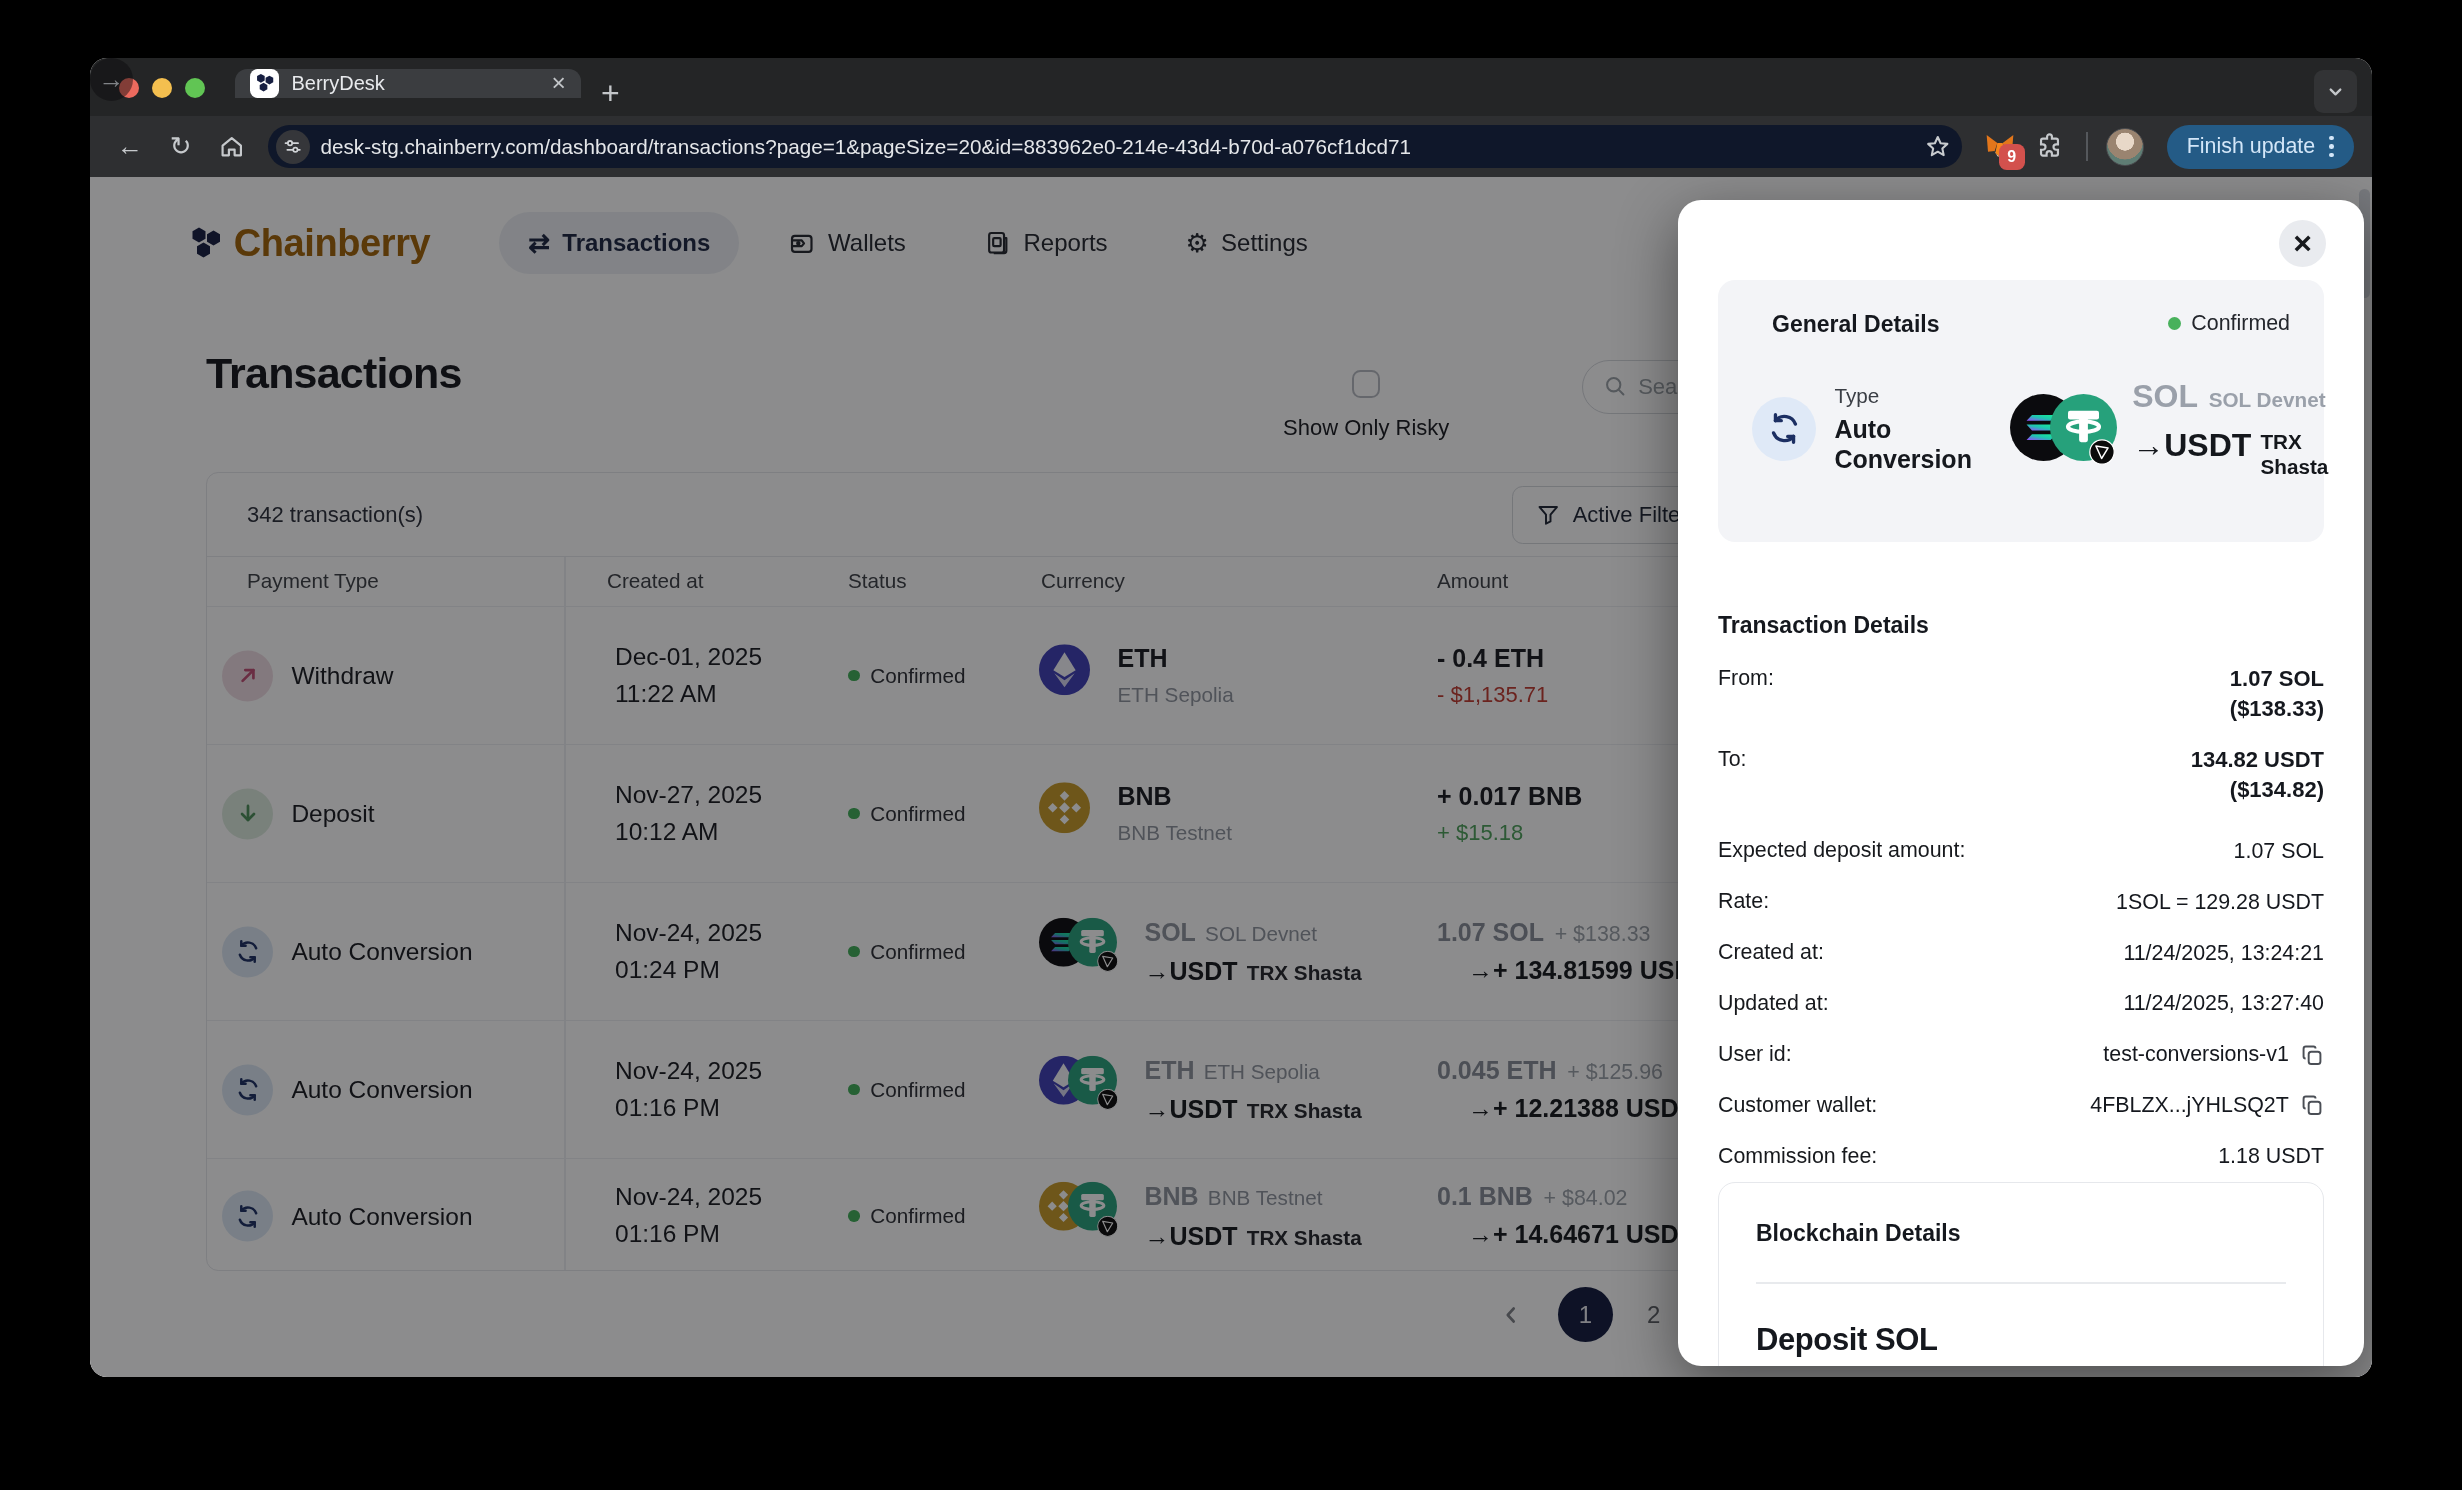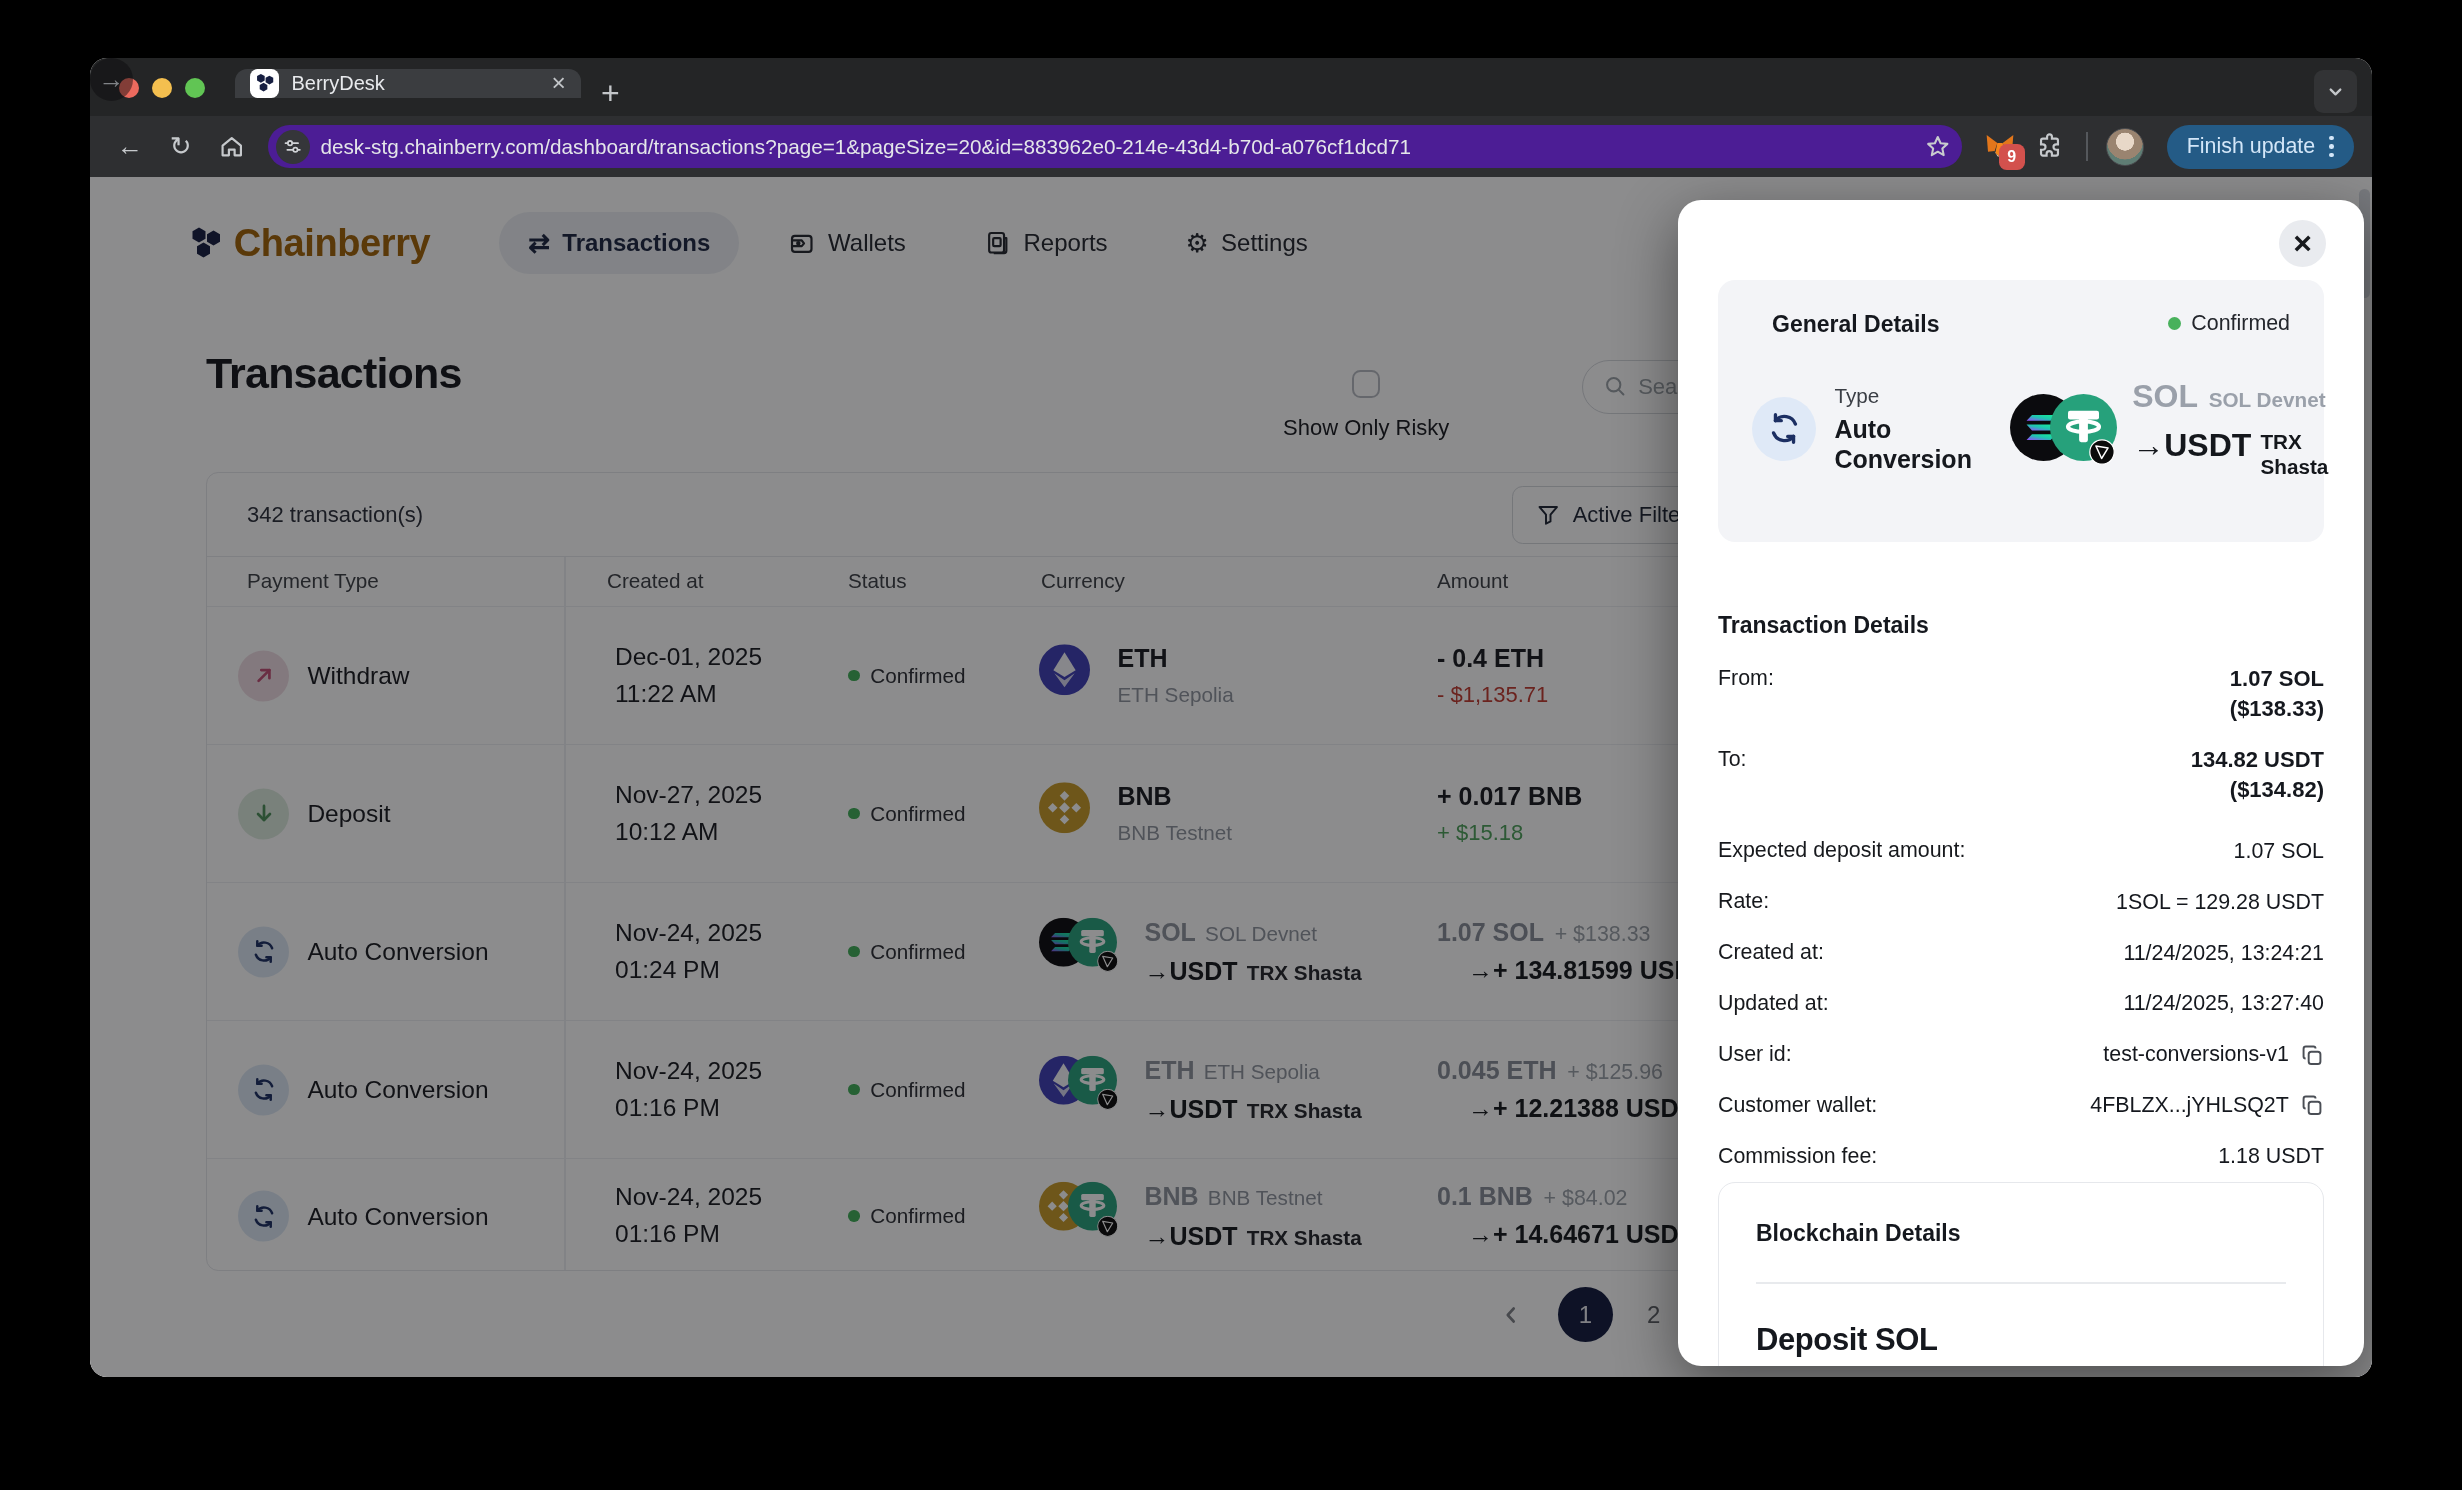--- a/index.html
+++ b/index.html
@@ -13,21 +13,21 @@
   .tab { position:absolute; left:145px; top:10.7px; width:346px; height:29px; background:#3b3d40; border-radius:12.2px 12.2px 0 0; display:flex; align-items:center; padding:0 15.3px; gap:12.2px; }
   .tab-fav { width:29px; height:29px; border-radius:7.7px; background:#fff; display:flex; align-items:center; justify-content:center; }
   .tab-title { color:#e8eaed; font-size:20px; flex:1; }
   .tab-close { color:#c3c6c9; font-size:24.5px; line-height:1; cursor:default; }
   .newtab { position:absolute; left:511px; top:17px; color:#c3c6c9; font-size:32px; font-weight:300; }
   .tabsearch { position:absolute; right:15.3px; top:12.2px; width:43px; height:43px; border-radius:9.2px; background:#323335; display:flex; align-items:center; justify-content:center; }
 
   .toolbar { height:61px; background:#2e2f31; display:flex; align-items:center; padding:0 18.4px; gap:7.7px; }
   .tbic { width:43px; height:43px; border-radius:50%; display:flex; align-items:center; justify-content:center; color:#c6c9cc; font-size:26px; }
   .tbic.dim { color:#808387; }
-  .urlbar { flex:1; height:43px; background:#4c1d95; border-radius:21.4px; display:flex; align-items:center; padding:0 10.7px 0 7.7px; gap:10.7px; margin:0 7.7px; }
+  .urlbar { flex:1; height:43px; background:#0f172a; border-radius:21.4px; display:flex; align-items:center; padding:0 10.7px 0 7.7px; gap:10.7px; margin:0 7.7px; }
   .tune { width:34px; height:34px; border-radius:50%; background:#35363a; display:flex; align-items:center; justify-content:center; }
   .url { flex:1; color:#e4e6e9; font-size:20.7px; white-space:nowrap; overflow:hidden; }
   .exts { display:flex; align-items:center; gap:12.2px; margin-left:4.6px; }
   .ext { position:relative; width:37px; height:37px; display:flex; align-items:center; justify-content:center; }
   .badge { position:absolute; right:-6.1px; bottom:-4.6px; min-width:26px; height:26px; border-radius:7.7px; background:#d3514d; color:#fff; font-size:16px; font-weight:700; display:flex; align-items:center; justify-content:center; padding:0 4.6px; }
   .divider-v { width:1.5px; height:29px; background:#55585c; margin:0 6.1px; }
   .avatar { width:38px; height:38px; border-radius:50%; background:radial-gradient(circle at 50% 35%, #e8d8c8 0 30%, #9a8470 31% 60%, #5f7d74 61%); border:0.8px solid #4a4c4f; }
   .updatebtn { height:44px; border-radius:22px; background:#245b86; color:#d3e6f8; font-size:21.4px; display:flex; align-items:center; gap:13.8px; padding:0 20px; margin-left:10.7px; }
   .kebab { display:flex; flex-direction:column; gap:3.8px; }
   .kebab i { width:4.6px; height:4.6px; border-radius:50%; background:#d3e6f8; }
@@ -52,21 +52,21 @@
   .card { position:relative; margin:31px 0 0 116px; width:2135px; height:799px; border:1.5px solid #e4e6ea; border-radius:12.2px; background:#fff; }
   .cardhead { height:84px; display:flex; align-items:center; padding:0 40px; border-bottom:1.5px solid #e7e9ed; position:relative; }
   .count { font-size:22px; color:#2b2f3a; }
   .filterbtn { position:absolute; left:1305px; top:13px; height:58px; min-width:291px; border:1.5px solid #d4d7dc; border-radius:10.7px; background:#fff; display:flex; align-items:center; gap:12.2px; padding:0 23px; font-size:22px; color:#1d2433; white-space:nowrap; }
   .colhead { position:relative; height:49px; }
   .colhead span { position:absolute; top:12.2px; font-size:20.7px; color:#3c3f45; }
   .vline { position:absolute; left:357px; top:84px; bottom:0; width:1.5px; background:#eceef1; }
   .trow { position:relative; height:138px; border-top:1.5px solid #eceef1; }
   .trow.last { height:115px; }
   .cell { position:absolute; top:50%; transform:translateY(-50%); }
-  .ptype { left:31px; display:flex; align-items:center; gap:18.4px; }
+  .ptype { left:15px; display:flex; align-items:center; gap:18.4px; }
   .ptype-ic { width:51px; height:51px; border-radius:50%; display:flex; align-items:center; justify-content:center; }
   .ptype-ic.withdraw { background:#efdce3; }
   .ptype-ic.deposit { background:#dcead e; background:#dceade; }
   .ptype-ic.conversion { background:#dbe7f4; }
   .ptype-label { font-size:24.5px; color:#17191f; }
   .created { left:400px; display:flex; flex-direction:column; gap:9.2px; font-size:24.5px; color:#17191f;margin-left:8px; }
   .statusc { left:641px; display:flex; align-items:center; gap:10.7px; }
   .dot { width:11.5px; height:11.5px; border-radius:50%; background:#3fae57; }
   .status-t { font-size:20.7px; color:#2a2d33; }
   .curr { left:832px; display:flex; align-items:flex-start; gap:27.5px; }

